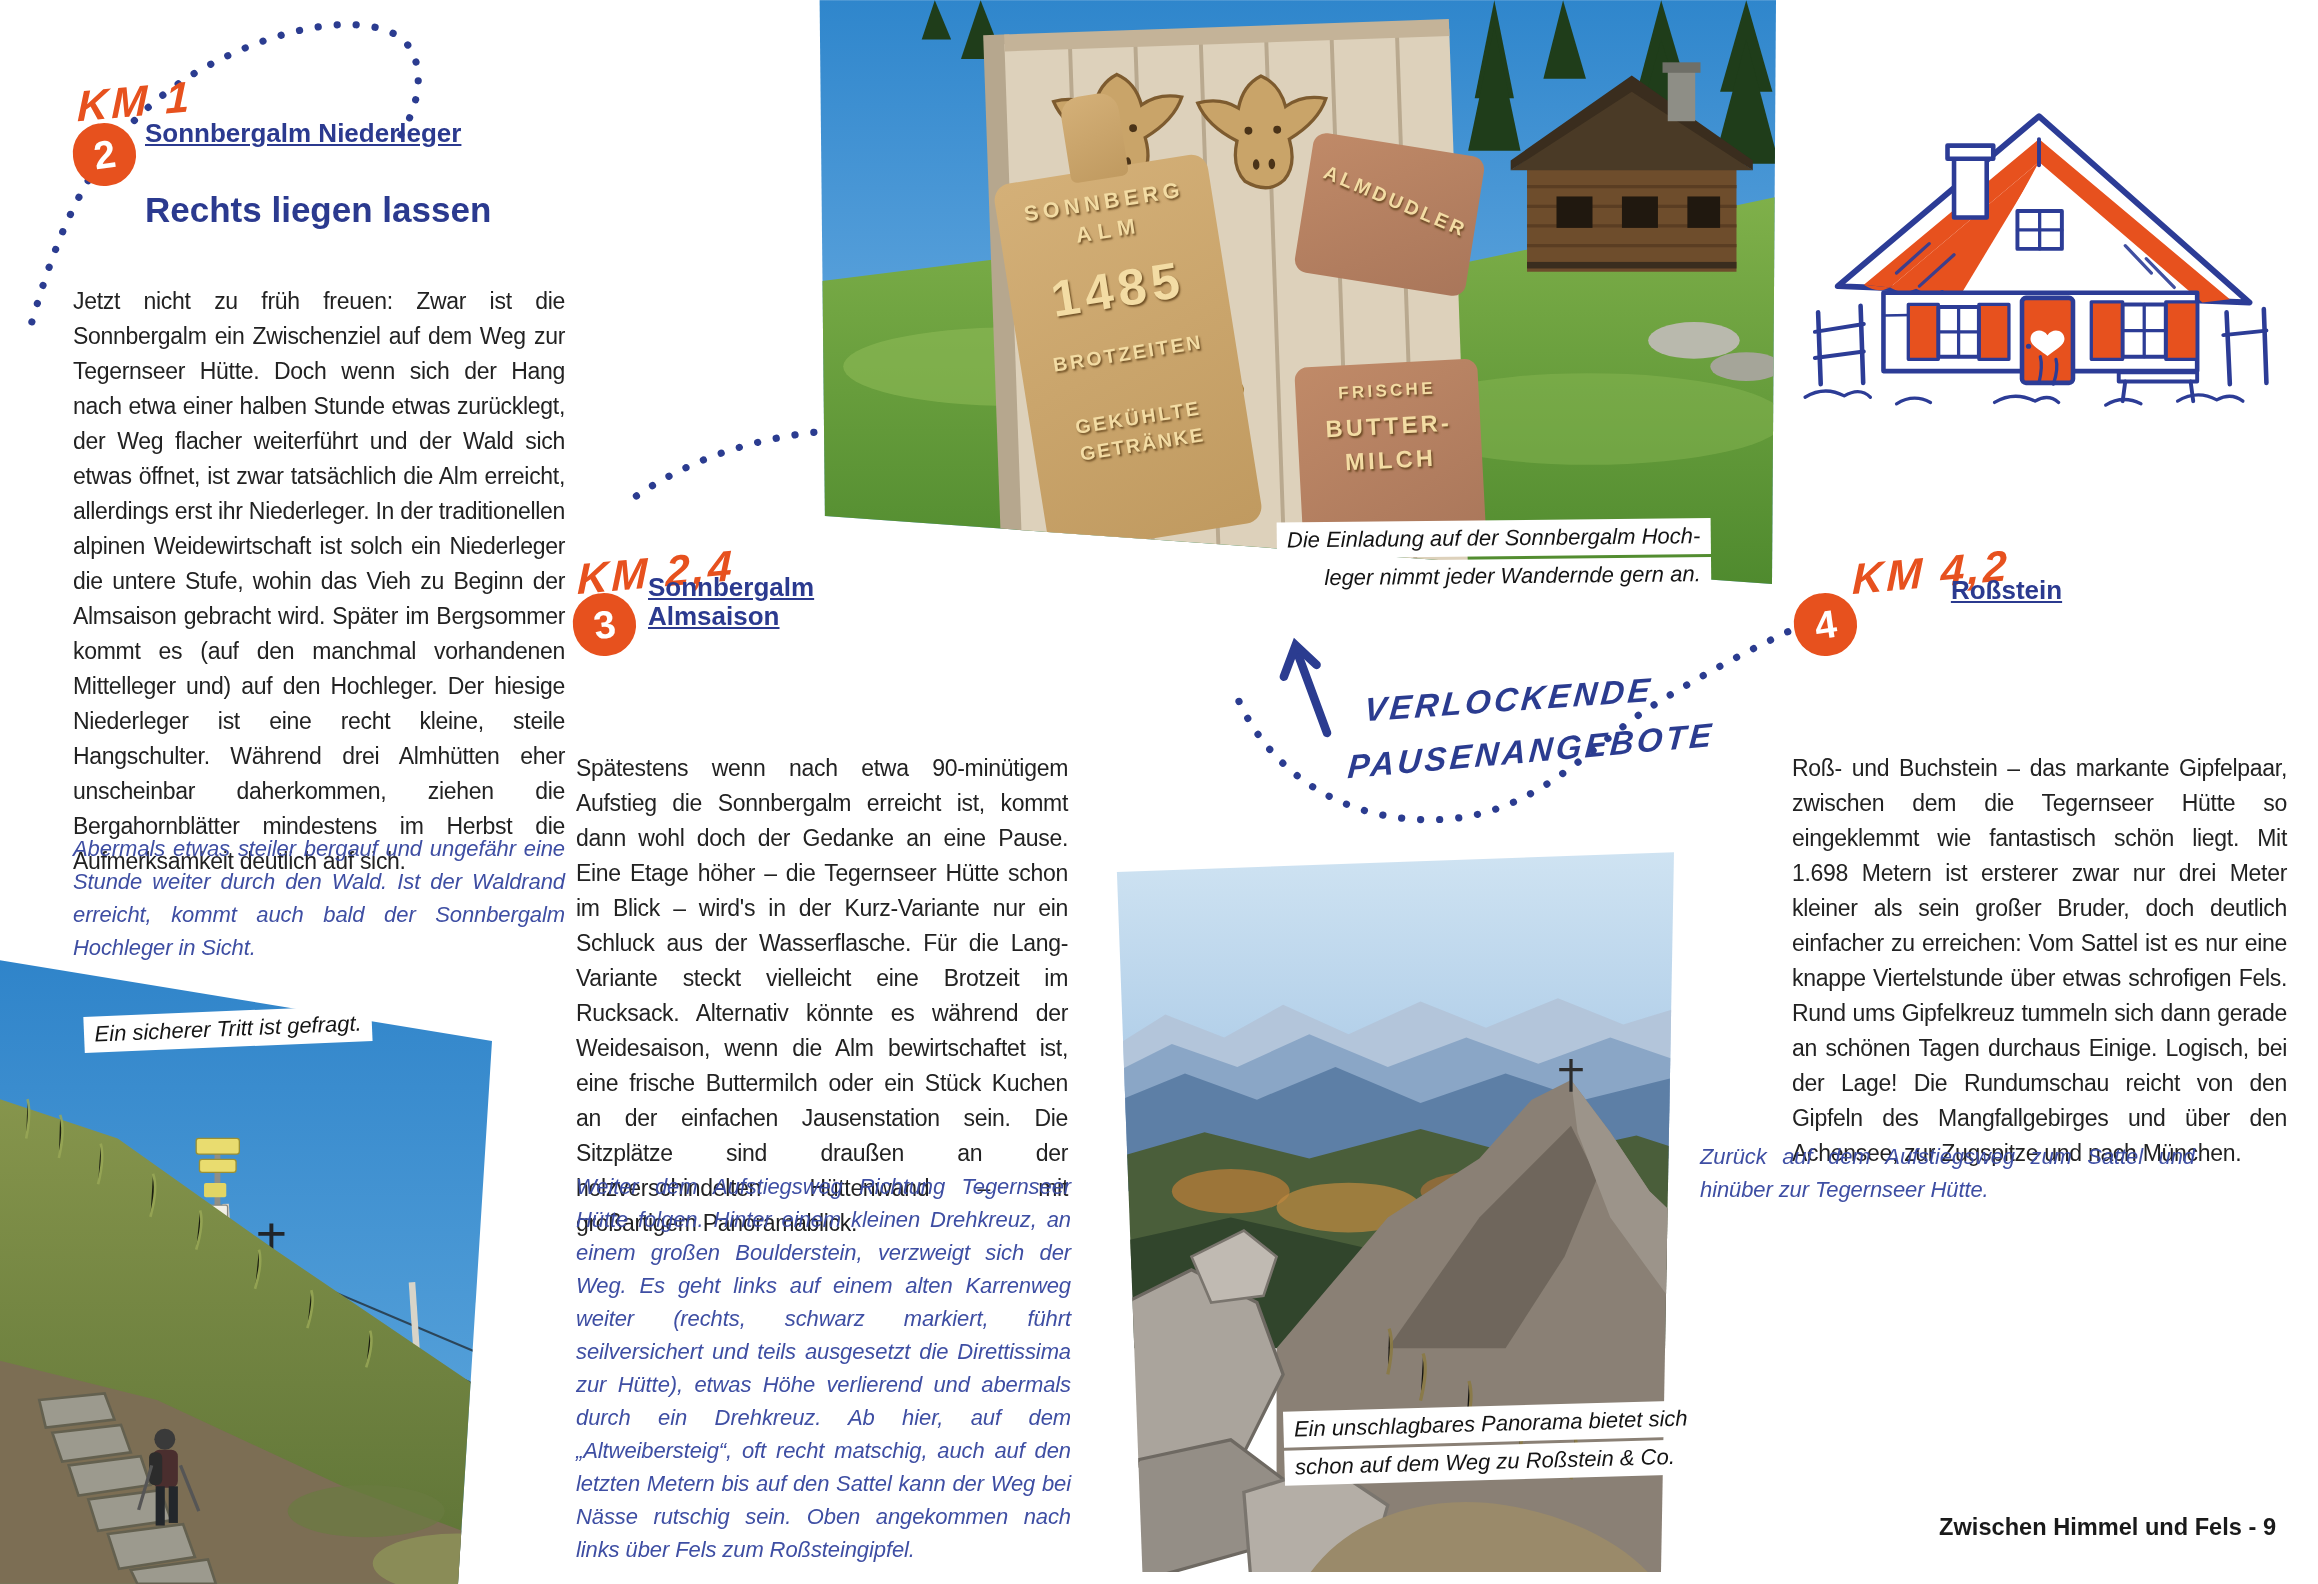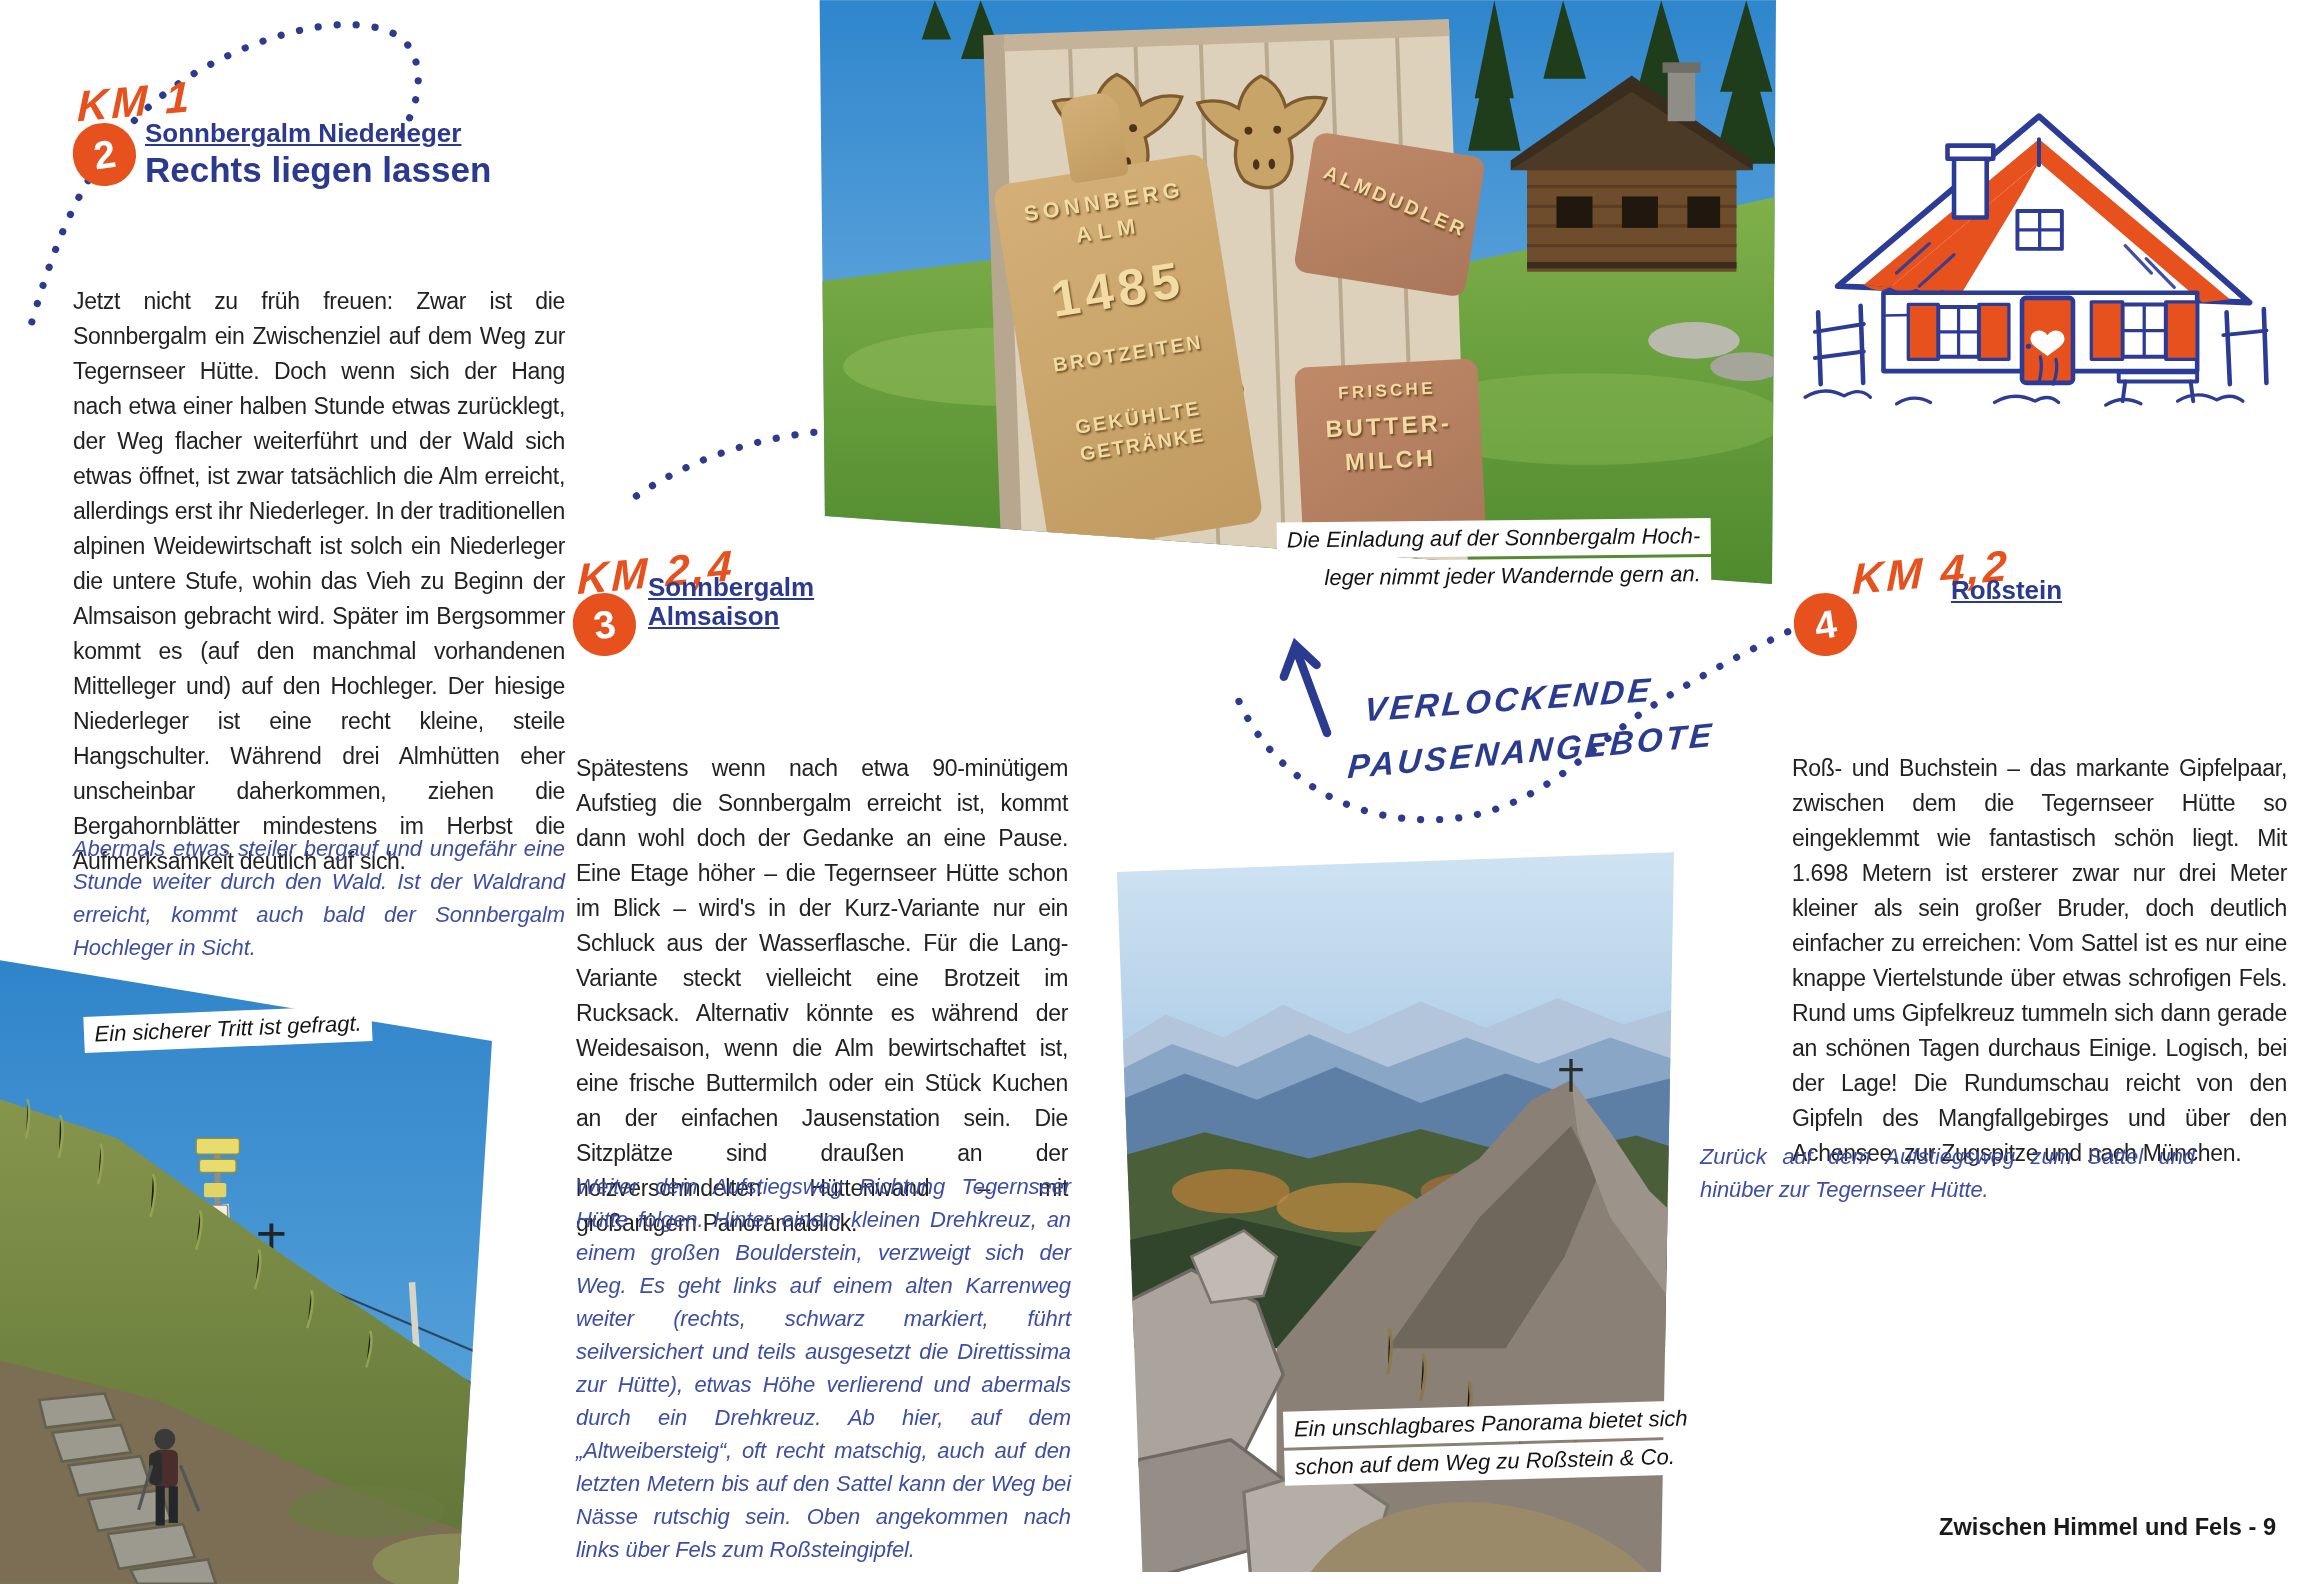--- a/index.html
+++ b/index.html
@@ -15,21 +15,21 @@
   }
   .badge{
     position:absolute;width:63px;height:63px;background:#e7511e;color:#fff;
     border-radius:48% 52% 50% 50%;display:flex;align-items:center;justify-content:center;
     font-size:39px;font-weight:bold;transform:rotate(-8deg);
   }
   .kicker{
     position:absolute;color:#2b3a8f;font-weight:bold;font-size:26px;line-height:1.12;text-decoration:underline;
   }
   .title{
-    position:absolute;color:#2b3a8f;font-weight:bold;font-size:35px;line-height:1.06;
+    position:absolute;color:#2b3a8f;font-weight:bold;font-size:35px;line-height:1.06;margin-top:40px;
   }
   .body-text{
     position:absolute;color:#222;font-size:23px;line-height:35px;text-align:justify;
     letter-spacing:-0.3px;
     margin-top:44px;
   }
   .guide-text{
     position:absolute;color:#3e4ea3;font-size:22px;line-height:33px;font-style:italic;
     text-align:justify;letter-spacing:-0.1px;
   }

